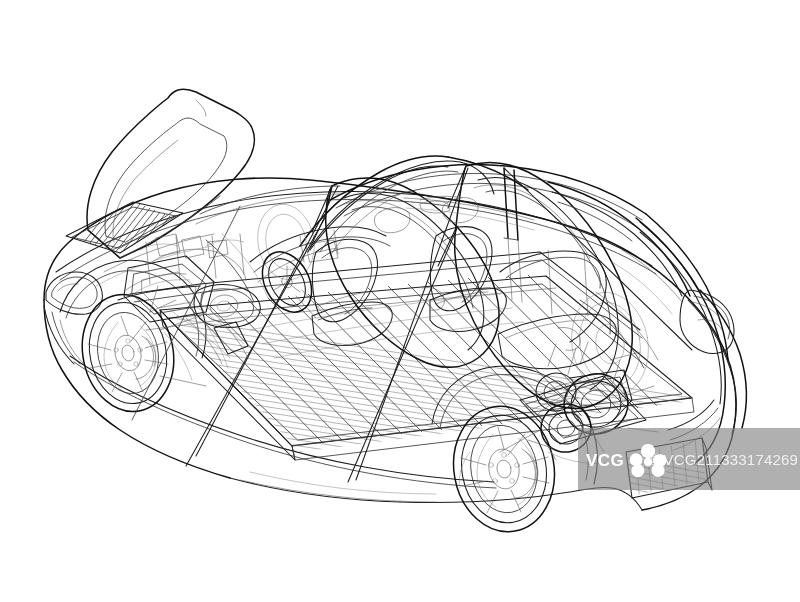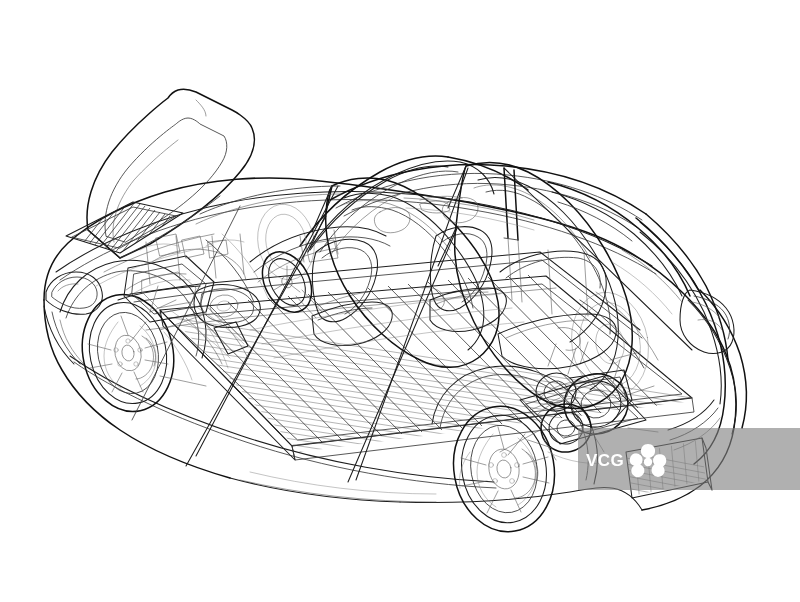--- a/index.html
+++ b/index.html
@@ -569,14 +569,15 @@
         <circle cx="22" cy="22" r="4.2"></circle>
         <path d="M22,4 C26.5,4 29.5,7.5 29,12 C28.6,15.5 25.5,18 22,18 C18.5,18 15.4,15.5 15,12 C14.5,7.5 17.5,4 22,4 Z"></path>
         <path d="M38.1,13.2 C40.3,17.1 38.8,21.5 34.5,22.8 C31.2,23.8 27.6,22.2 26.3,19 C25,15.7 26.4,12.1 29.6,10.9 C33.8,9.3 36.5,10.4 38.1,13.2 Z" transform="rotate(20 22 22)"></path>
         <path d="M33.9,37.5 C30,39.7 25.7,38.2 24.3,33.9 C23.3,30.6 24.9,27 28.1,25.7 C31.4,24.4 35,25.8 36.2,29 C37.8,33.2 36.7,35.9 33.9,37.5 Z" transform="rotate(-10 22 22)"></path>
         <path d="M10.1,37.5 C6.2,35.3 5.4,30.8 8.6,27.6 C11,25.2 14.9,25 17.5,27.2 C20.1,29.4 20.4,33.3 18.2,36 C15.3,39.4 12.6,38.9 10.1,37.5 Z" transform="rotate(8 22 22)"></path>
         <path d="M5.9,13.2 C8.1,9.3 12.6,8.5 15.8,11.7 C18.2,14.1 18.4,18 16.2,20.6 C14,23.2 10.1,23.5 7.4,21.3 C4,18.4 4.5,15.7 5.9,13.2 Z" transform="rotate(-18 22 22)"></path>
       </g>
     </svg>
   </div>
 
+  <div id="watermark-id">© VCG211333174269</div>
 
 </div>
 
 </body></html>

